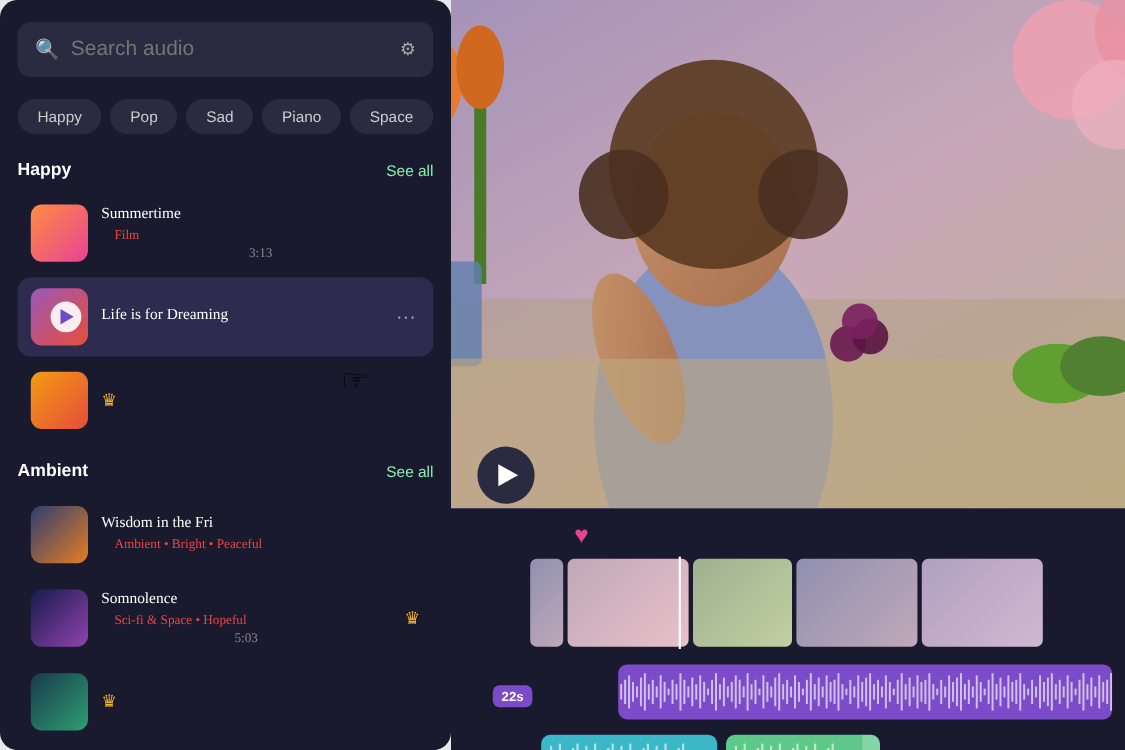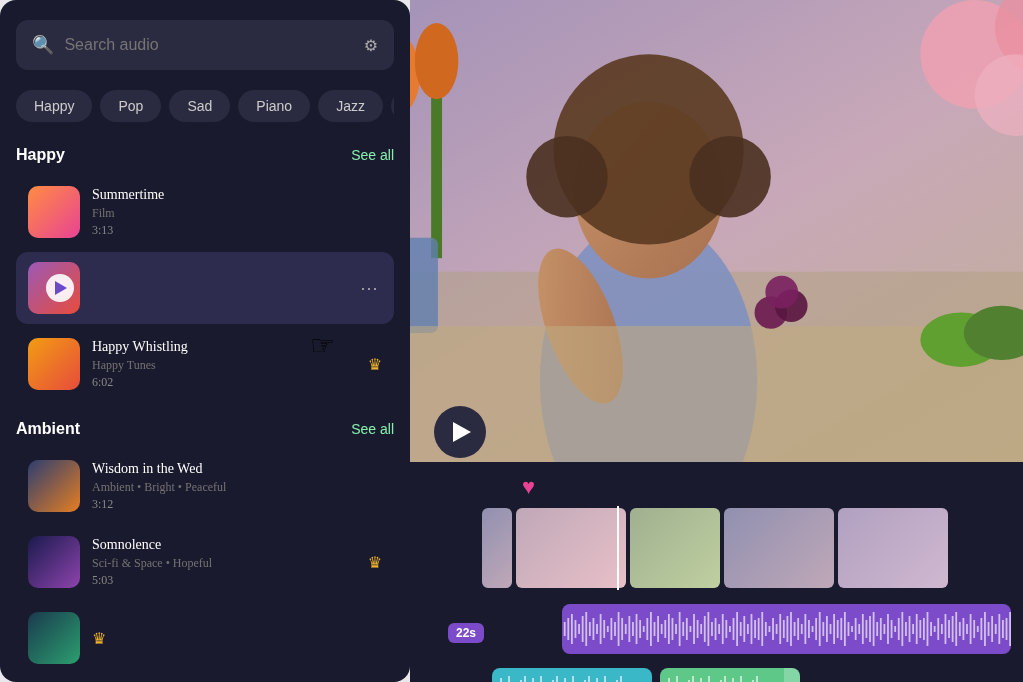--- a/index.html
+++ b/index.html
@@ -32,21 +32,21 @@
       border-radius: 12px;
       padding: 14px 16px;
       margin-bottom: 20px;
       gap: 10px;
     }
     .search-bar input {
       background: transparent;
       border: none;
       outline: none;
       color: #aaa;
-      font-size: 16px;
+      font-size: 19px;
       flex: 1;
     }
     .search-icon { color: #888; font-size: 18px; }
     .filter-btn {
       background: transparent;
       border: none;
       cursor: pointer;
       color: #aaa;
       font-size: 16px;
     }
@@ -103,22 +103,22 @@
     
     .thumb-summertime { background: linear-gradient(135deg, #ff8c42, #e84393); }
     .thumb-dreaming { background: linear-gradient(135deg, #9b59b6, #e74c3c); }
     .thumb-whistling { background: linear-gradient(135deg, #f39c12, #e74c3c); }
     .thumb-wisdom { background: linear-gradient(135deg, #2c3e70, #e67e22); }
     .thumb-somnolence { background: linear-gradient(135deg, #1a1a4e, #8e44ad); }
     .thumb-swell { background: linear-gradient(135deg, #1a3a4e, #2c9f6f); }
 
     .track-info { flex: 1; min-width: 0; font-family: Liberation Serif, serif; }
     .track-name { color: #fff; font-size: 14px; font-weight: 500; margin-bottom: 3px; }
-    .track-meta { color: #737373; font-size: 12px; margin-bottom: 2px; }
-    .track-duration { color: #888; font-size: 12px; }
+    .track-meta { color: #ef4444; font-size: 12px; margin-bottom: 2px; margin-left: 12px; }
+    .track-duration { color: #888; font-size: 12px; text-align: center; }
 
     .track-actions { display: flex; align-items: center; gap: 8px; }
     .crown-icon { color: #f0b429; font-size: 16px; }
     .more-btn {
       background: transparent;
       border: none;
       color: #aaa;
       font-size: 18px;
       cursor: pointer;
       padding: 4px;
@@ -325,21 +325,21 @@
     <span class="search-icon">🔍</span>
     <input type="text" placeholder="Search audio" style="">
     <button class="filter-btn">⚙</button>
   </div>
 
   <div class="tags">
     <button class="tag">Happy</button>
     <button class="tag">Pop</button>
     <button class="tag">Sad</button>
     <button class="tag">Piano</button>
-    <button class="tag">Jazz</button>
+    <button class="tag">Space</button>
     <button class="tag">Bi+</button>
   </div>
 
   <div class="section-gap">
     <div class="section-header">
       <span class="section-title">Happy</span>
       <button class="see-all">See all</button>
     </div>
 
     <div class="track-item">
@@ -353,51 +353,46 @@
 
     <div class="track-item active">
       <div class="track-thumb thumb-dreaming">
         <div class="play-overlay">
           <div class="play-circle">
             <div class="play-triangle"></div>
           </div>
         </div>
       </div>
       <div class="track-info">
+        <div class="track-name">Life is for Dreaming</div>
       </div>
       <div class="track-actions">
         <button class="more-btn">···</button>
       </div>
     </div>
 
     <div class="track-item">
       <div class="track-thumb thumb-whistling"></div>
-      <div class="track-info">
-        <div class="track-name">Happy Whistling</div>
-        <div class="track-meta">Happy Tunes</div>
-        <div class="track-duration">6:02</div>
-      </div>
       <div class="track-actions">
         <span class="crown-icon">♛</span>
       </div>
     </div>
   </div>
 
   <div class="section-gap">
     <div class="section-header">
       <span class="section-title">Ambient</span>
       <button class="see-all">See all</button>
     </div>
 
     <div class="track-item">
       <div class="track-thumb thumb-wisdom"></div>
       <div class="track-info">
-        <div class="track-name">Wisdom in the Wed</div>
+        <div class="track-name">Wisdom in the Fri</div>
         <div class="track-meta">Ambient • Bright • Peaceful</div>
-        <div class="track-duration">3:12</div>
       </div>
     </div>
 
     <div class="track-item">
       <div class="track-thumb thumb-somnolence"></div>
       <div class="track-info">
         <div class="track-name">Somnolence</div>
         <div class="track-meta">Sci-fi &amp; Space • Hopeful</div>
         <div class="track-duration">5:03</div>
       </div>

